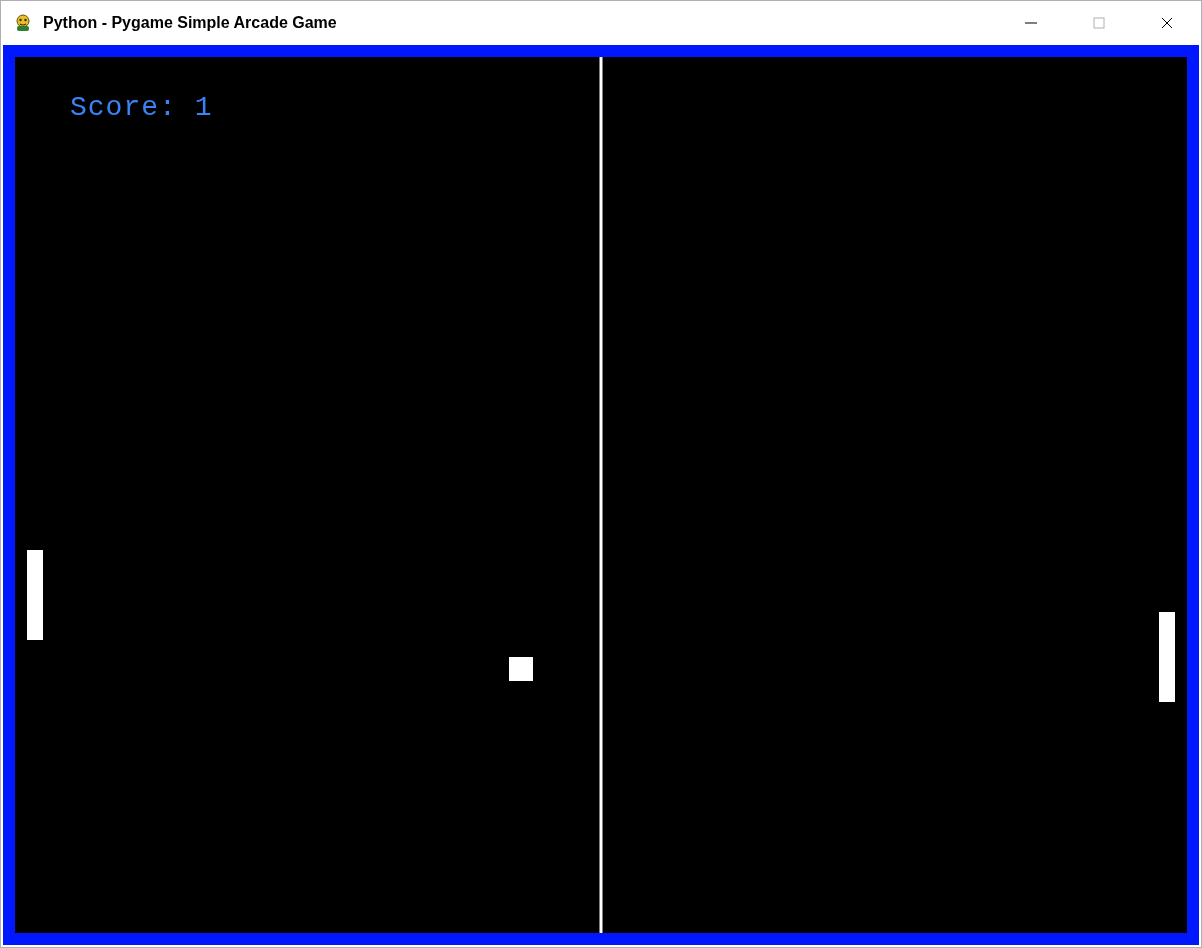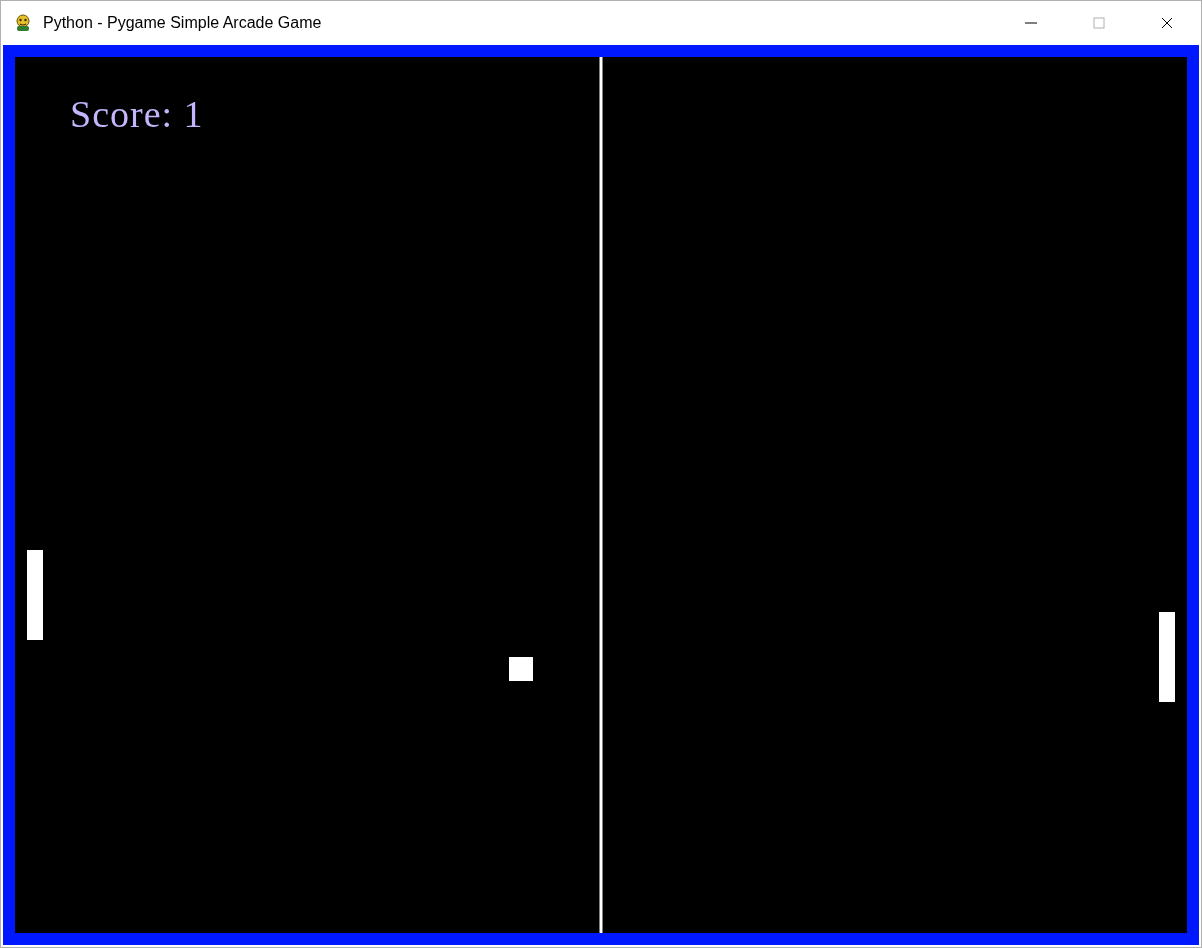--- a/index.html
+++ b/index.html
@@ -24,20 +24,21 @@
       width: 24px;
       height: 24px;
       margin-right: 8px;
       display: flex;
       align-items: center;
       justify-content: center;
     }
     .app-title {
       font-size: 16px;
       color: #000;
+      font-weight: bold;
     }
     .window-controls {
       position: absolute;
       right: 0;
       top: 0;
       height: 100%;
       display: flex;
     }
     .win-ctrl {
       width: 68px;
@@ -68,23 +69,23 @@
     }
     .game-canvas {
       position: absolute;
       left: 0; top: 0; right: 0; bottom: 0;
       background: #000;
     }
     .score {
       position: absolute;
       left: 55px;
       top: 35px;
-      color: #c4b5fd;
-      font-family: Liberation Serif, serif;
-      font-size: 38px;
+      color: #3b82f6;
+      font-family: Liberation Mono, monospace;
+      font-size: 28px;
       font-weight: 400;
       letter-spacing: 1px;
     }
     .center-line {
       position: absolute;
       left: 50%;
       top: 0;
       bottom: 0;
       width: 3px;
       background: #fff;

